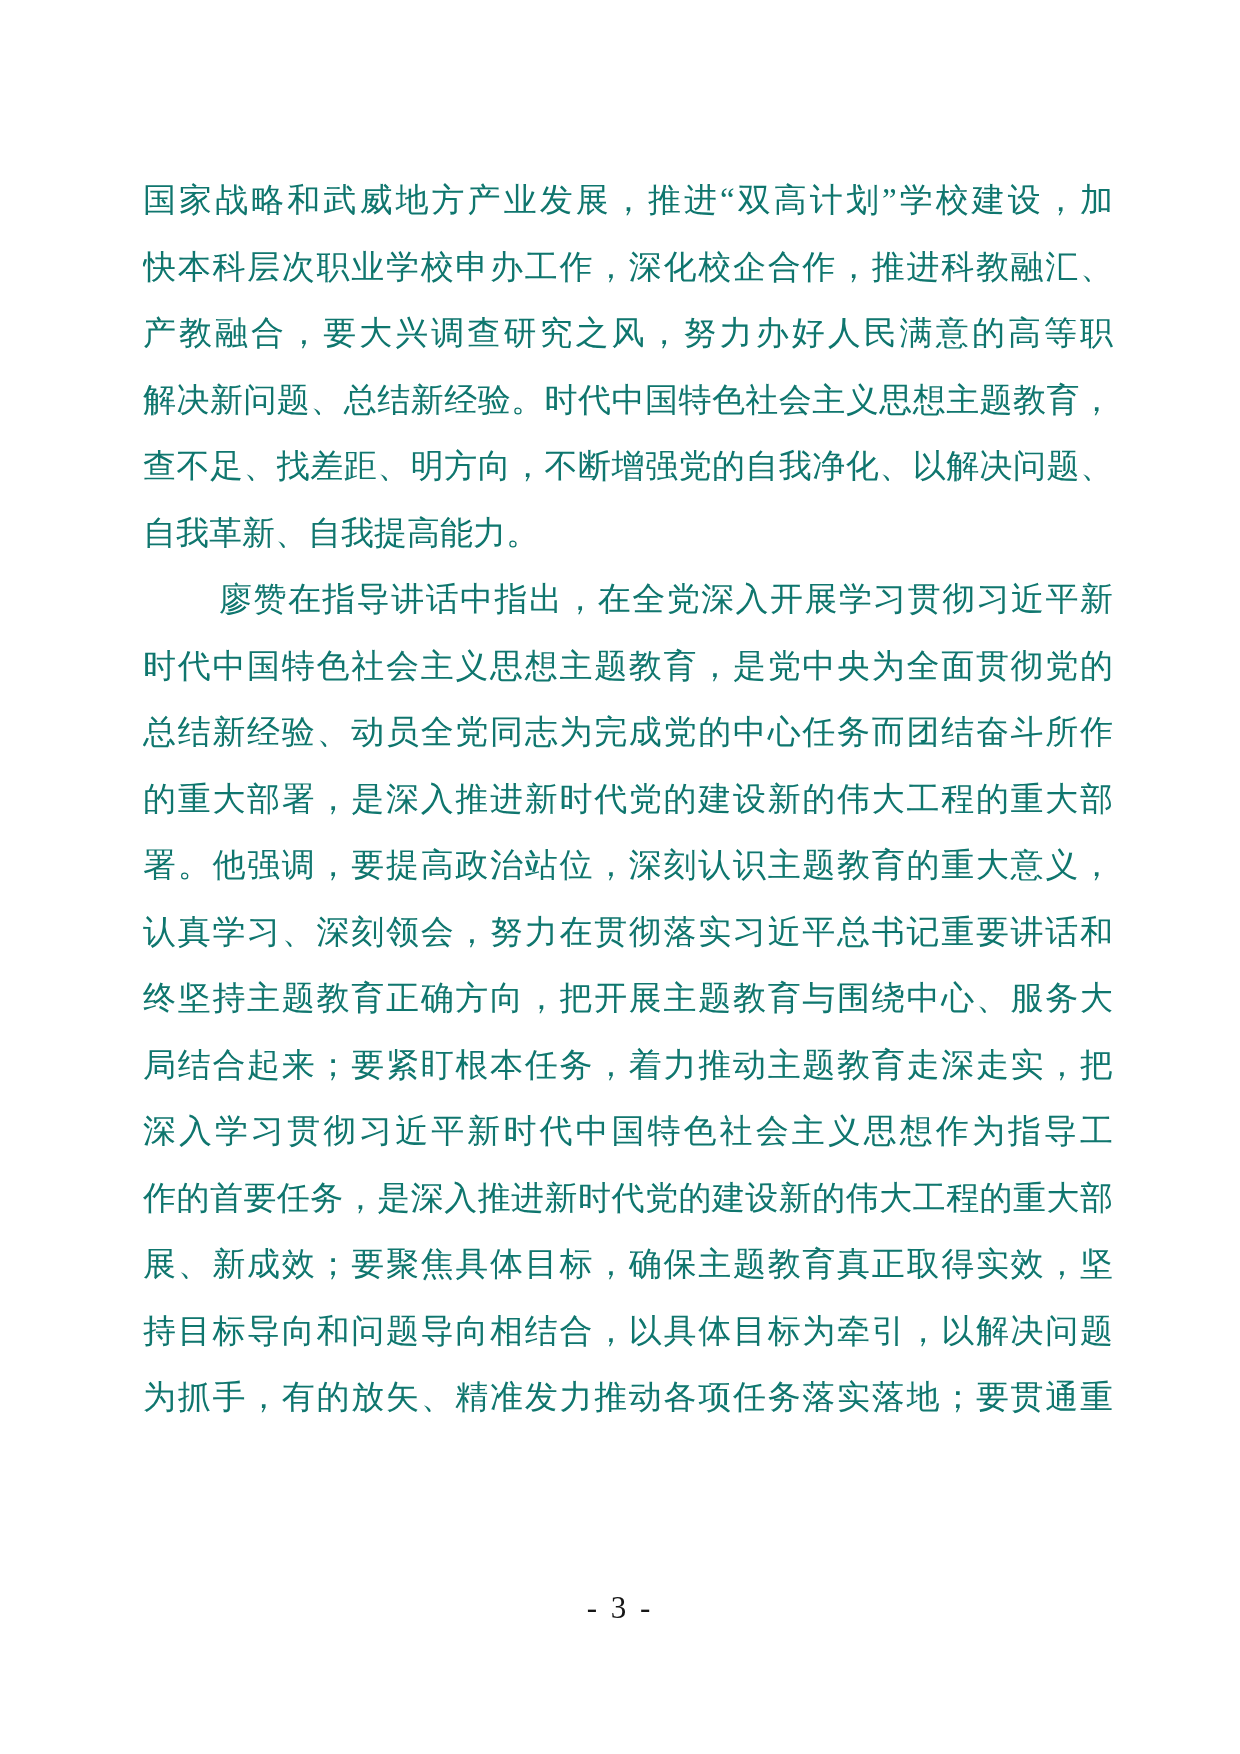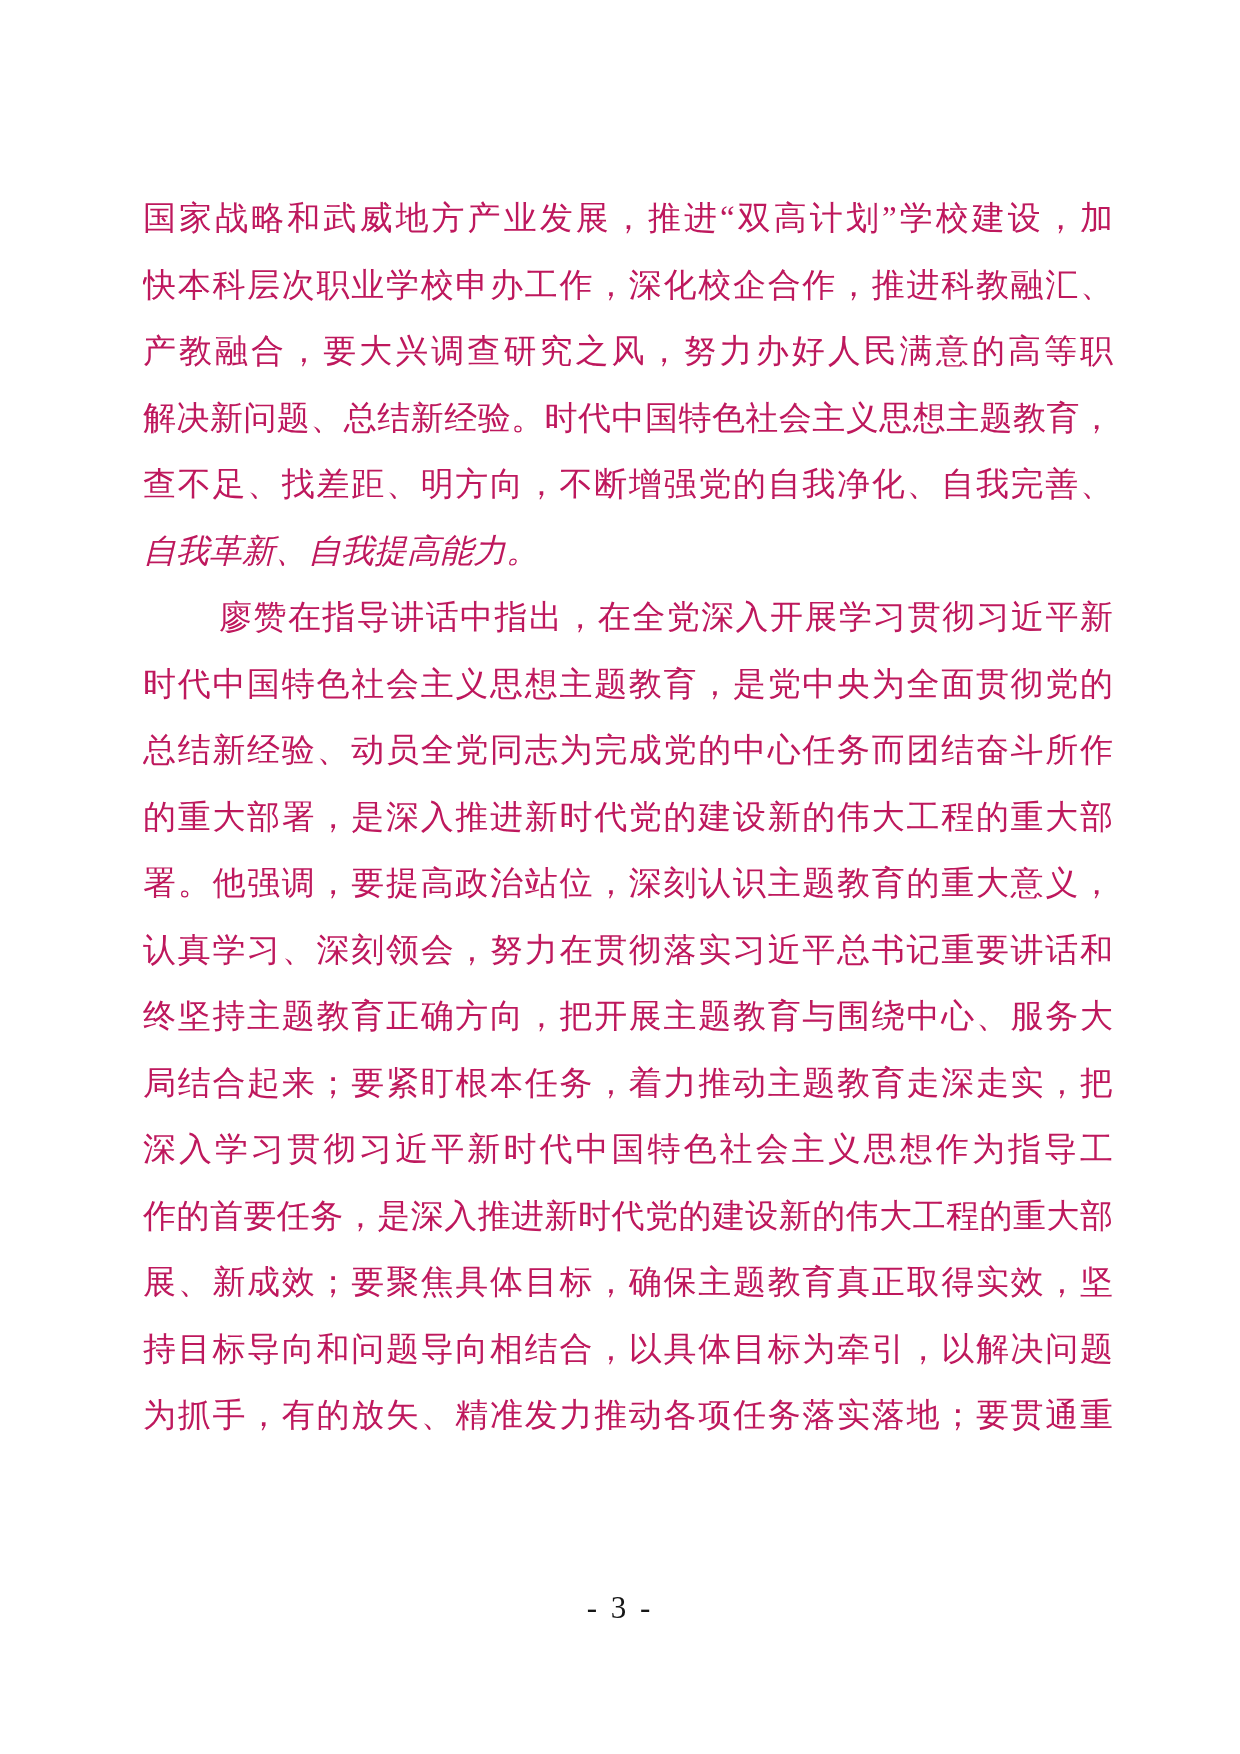--- a/index.html
+++ b/index.html
@@ -15,39 +15,38 @@
     overflow: hidden;
   }
   .page {
     position: absolute;
     inset: 0;
     background: #ffffff;
   }
   .doc-text {
     position: absolute;
     left: 143px;
-    top: 185px;
+    top: 167px;
     width: 970px;
-    color: #be185d;
+    color: #0f766e;
   }
   .doc-line {
     height: 66.5px;
     line-height: 66.5px;
     font-size: 33px;
     text-align: justify;
     text-align-last: justify;
     text-justify: inter-character;
     overflow: hidden;
   }
   .doc-line.indent {
     text-indent: 76px;
   }
   .doc-line.no-fill {
     text-align-last: left;
-    font-style: italic;
   }
   .page-number {
     position: absolute;
     top: 1588px;
     left: 0;
     width: 1240px;
     text-align: center;
     font-size: 31px;
     line-height: 40px;
     letter-spacing: 3px;
@@ -56,21 +55,21 @@
 </style>
 </head>
 <body>
 
 <div class="page">
   <div class="doc-text">
       <div class="doc-line">国家战略和武威地方产业发展，推进“双高计划”学校建设，加</div>
       <div class="doc-line">快本科层次职业学校申办工作，深化校企合作，推进科教融汇、</div>
       <div class="doc-line">产教融合，要大兴调查研究之风，努力办好人民满意的高等职</div>
       <div class="doc-line">解决新问题、总结新经验。时代中国特色社会主义思想主题教育，</div>
-      <div class="doc-line">查不足、找差距、明方向，不断增强党的自我净化、自我完善、</div>
+      <div class="doc-line">查不足、找差距、明方向，不断增强党的自我净化、以解决问题、</div>
       <div class="doc-line no-fill">自我革新、自我提高能力。</div>
       <div class="doc-line indent">廖赞在指导讲话中指出，在全党深入开展学习贯彻习近平新</div>
       <div class="doc-line">时代中国特色社会主义思想主题教育，是党中央为全面贯彻党的</div>
       <div class="doc-line">总结新经验、动员全党同志为完成党的中心任务而团结奋斗所作</div>
       <div class="doc-line">的重大部署，是深入推进新时代党的建设新的伟大工程的重大部</div>
       <div class="doc-line">署。他强调，要提高政治站位，深刻认识主题教育的重大意义，</div>
       <div class="doc-line">认真学习、深刻领会，努力在贯彻落实习近平总书记重要讲话和</div>
       <div class="doc-line">终坚持主题教育正确方向，把开展主题教育与围绕中心、服务大</div>
       <div class="doc-line">局结合起来；要紧盯根本任务，着力推动主题教育走深走实，把</div>
       <div class="doc-line">深入学习贯彻习近平新时代中国特色社会主义思想作为指导工</div>

